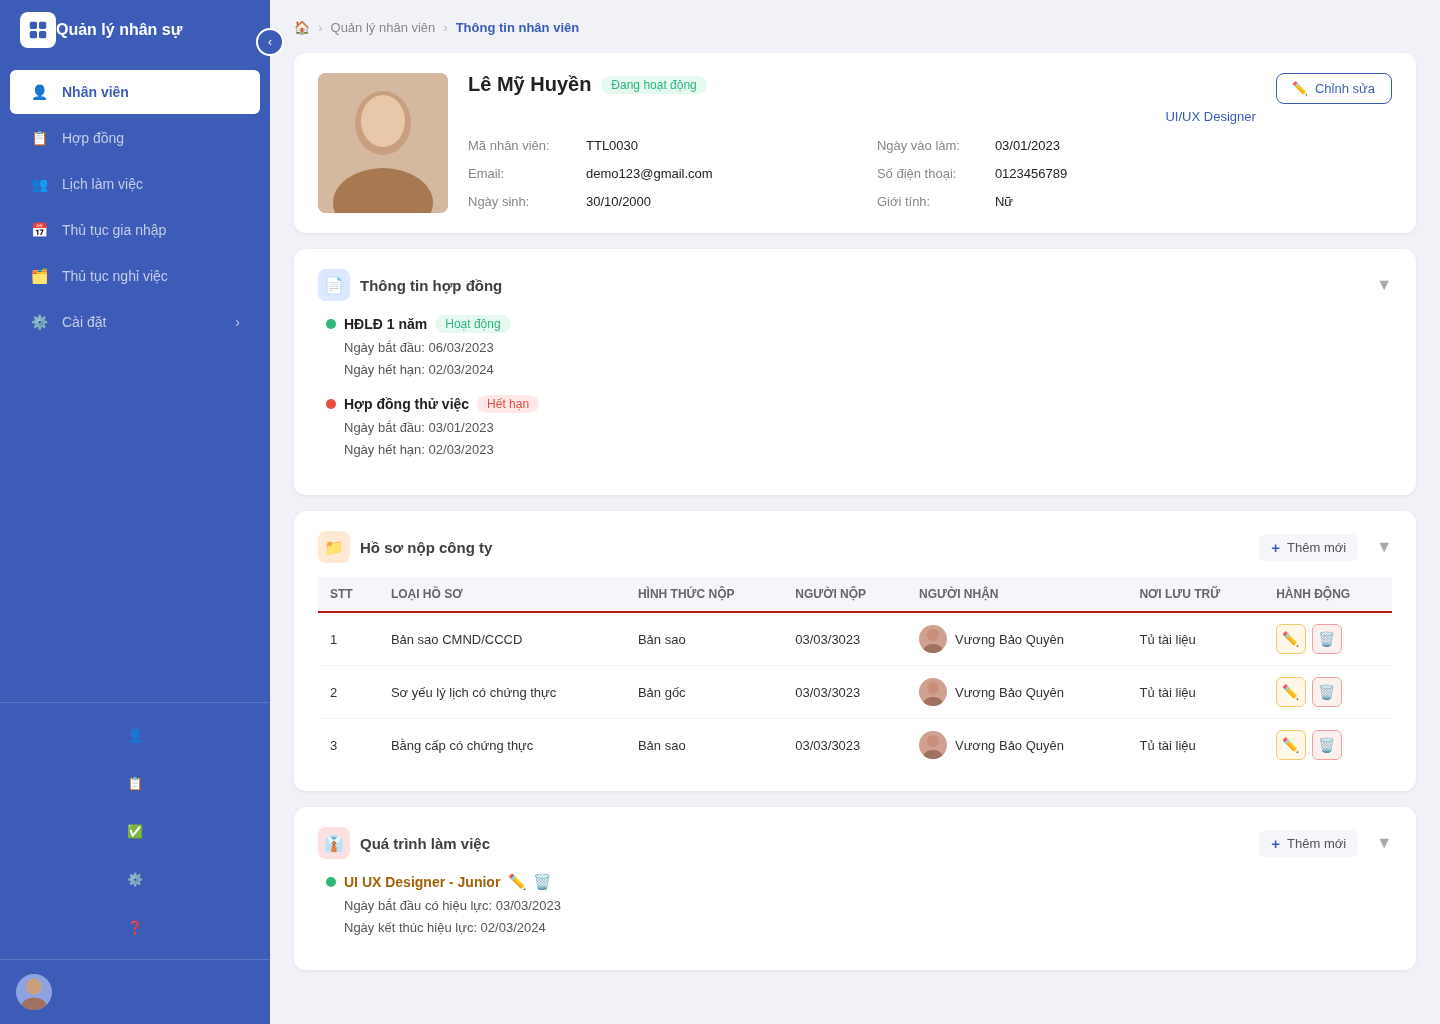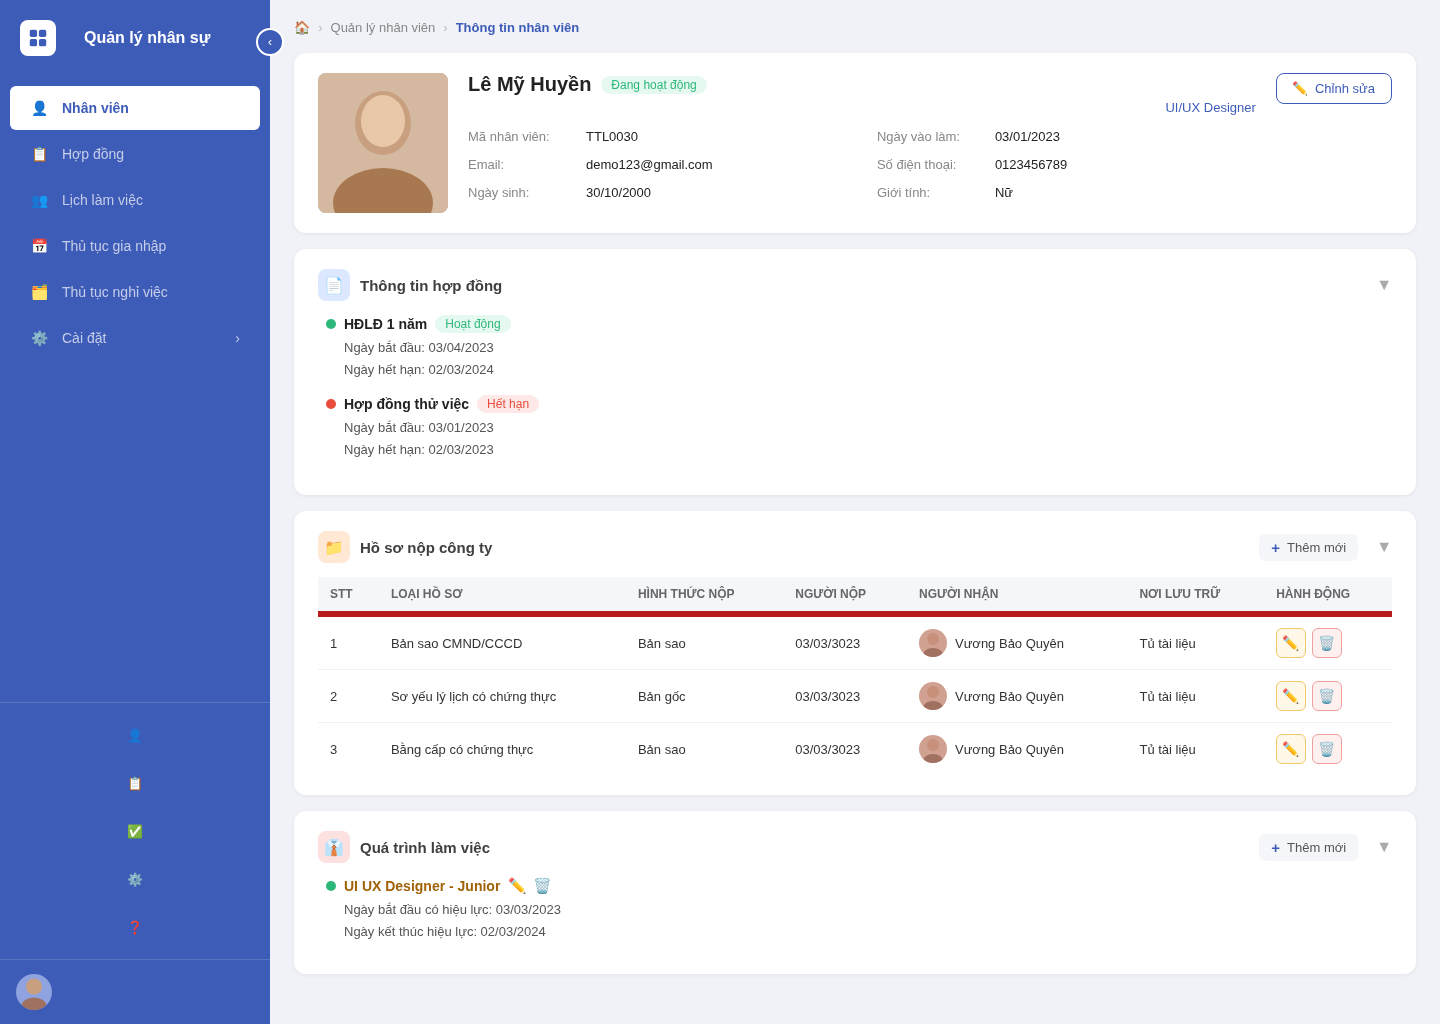--- a/index.html
+++ b/index.html
@@ -11,22 +11,22 @@
       min-width: 270px;
       background: #3d5cb8;
       display: flex;
       flex-direction: column;
       height: 100vh;
       position: relative;
     }
     .sidebar-logo {
       display: flex;
       align-items: center;
-      gap: 28px;
-      padding: 20px 20px;
+      gap: 0;
+      padding: 12px 20px;
       color: #fff;
       font-size: 16px;
       font-weight: 700;
     }
     .logo-icon {
       width: 36px; height: 36px;
       background: #fff;
       border-radius: 8px;
       display: flex; align-items: center; justify-content: center;
     }
@@ -118,21 +118,21 @@
     .emp-photo {
       width: 130px; height: 140px;
       border-radius: 8px;
       background: #c8b8a8;
       overflow: hidden;
       flex-shrink: 0;
       display: flex; align-items: center; justify-content: center;
     }
     .emp-photo svg { width: 100%; height: 100%; }
     .emp-info { flex: 1; }
-    .emp-name-row { display: flex; align-items: center; gap: 10px; margin-bottom: 4px; }
+    .emp-name-row { display: flex; align-items: center; gap: 10px; margin-bottom: 13px; }
     .emp-name { font-size: 20px; font-weight: 700; color: #222; }
     .badge-active { background: #e6f9f0; color: #2db87a; border-radius: 20px; padding: 2px 10px; font-size: 12px; font-weight: 500; }
     .badge-expired { background: #ffe8e8; color: #e74c3c; border-radius: 20px; padding: 2px 10px; font-size: 12px; font-weight: 500; }
     .emp-role { color: #3d5cb8; font-size: 13px; margin-bottom: 14px; text-align: right; }
     .emp-fields { display: grid; grid-template-columns: 1fr 1fr; gap: 13px 30px; }
     .emp-field { display: flex; gap: 8px; align-items: center; }
     .field-label { color: #888; min-width: 110px; }
     .field-value { color: #222; font-weight: 500; }
     .edit-btn {
       display: flex; align-items: center; gap: 6px;
@@ -172,21 +172,21 @@
     .dot.green { background: #2db87a; }
     .dot.red { background: #e74c3c; }
     .contract-name { font-weight: 600; color: #222; font-size: 14px; }
     .contract-dates { padding-left: 18px; color: #555; font-size: 13px; line-height: 1.7; }
 
     
     .doc-table { width: 100%; border-collapse: collapse; margin-top: 4px; }
     .doc-table th {
       text-align: left; padding: 10px 12px;
       background: #f5f6fa; color: #666; font-size: 12px; font-weight: 600;
-      border-bottom: 6px solid #b91c1c;
+      border-bottom: 2px solid #b91c1c;
     }
     .doc-table td {
       padding: 11px 12px; color: #333; font-size: 13px;
       border-bottom: 1px solid #f0f0f0;
     }
     .doc-table tr:last-child td { border-bottom: none; }
     .recipient-cell { display: flex; align-items: center; gap: 8px; text-align: center; }
     .recipient-avatar {
       width: 28px; height: 28px; border-radius: 50%;
       background: #d0a090; overflow: hidden; flex-shrink: 0;
@@ -346,21 +346,21 @@
       <span class="section-chevron">▼</span>
     </div>
 
     <div class="contract-item">
       <div class="contract-name-row">
         <div class="dot green"></div>
         <span class="contract-name">HĐLĐ 1 năm</span>
         <span class="badge-active">Hoạt động</span>
       </div>
       <div class="contract-dates">
-        <div>Ngày bắt đầu: 03/04/2023</div>
+        <div>Ngày bắt đầu: 06/03/2023</div>
         <div>Ngày hết hạn: 02/03/2024</div>
       </div>
     </div>
 
     <div class="contract-item">
       <div class="contract-name-row">
         <div class="dot red"></div>
         <span class="contract-name">Hợp đồng thử việc</span>
         <span class="badge-expired">Hết hạn</span>
       </div>

